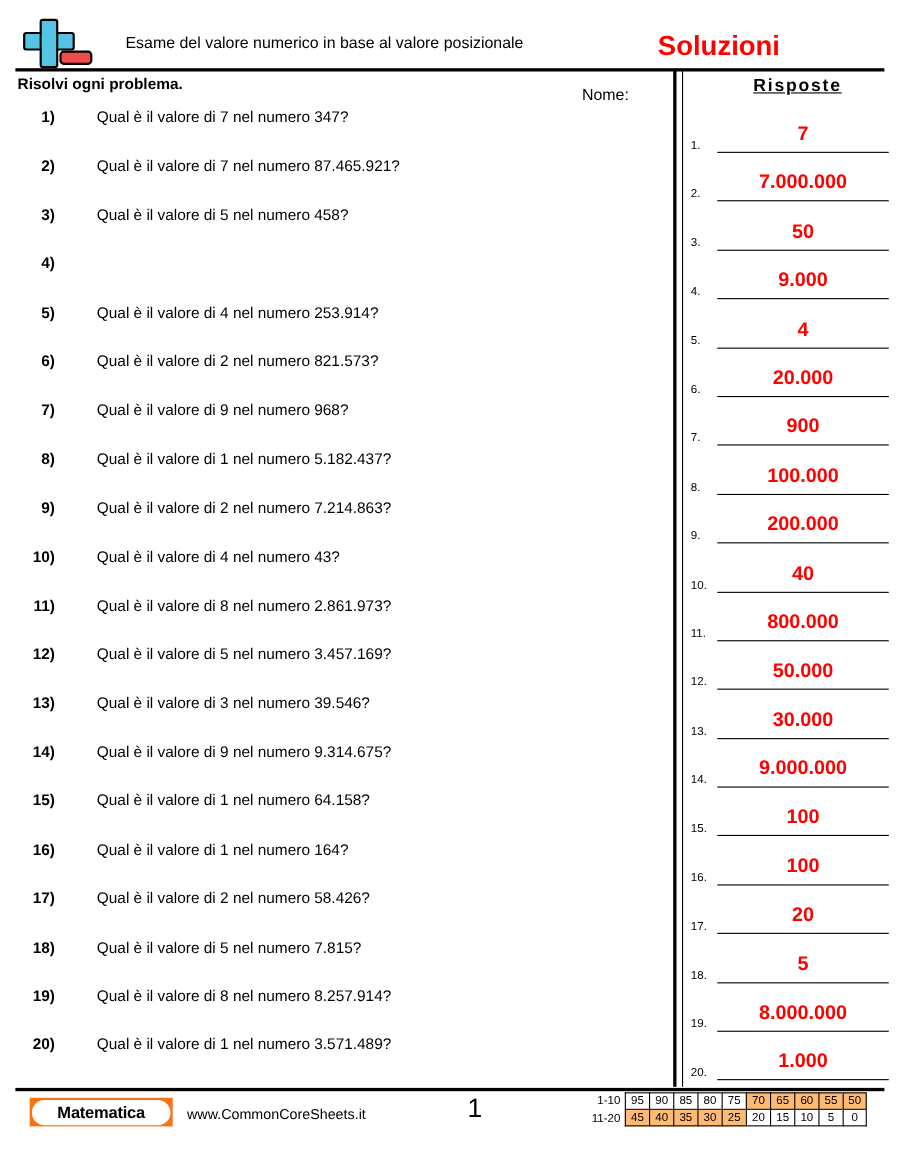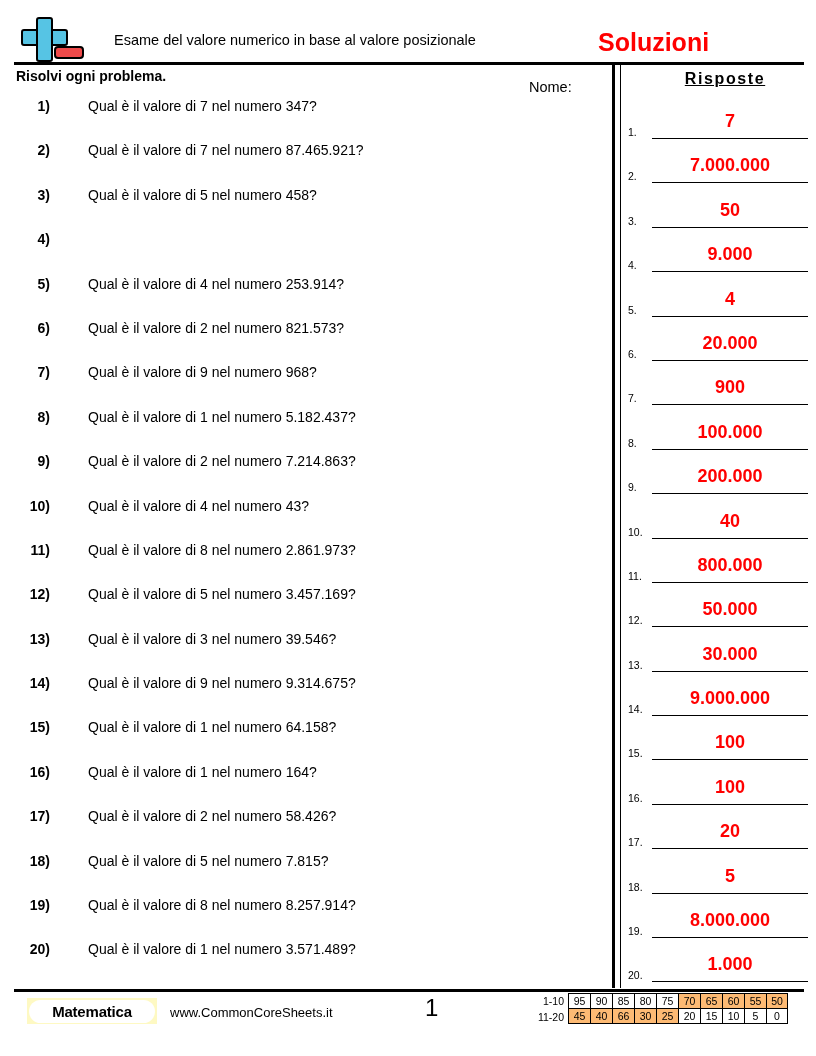--- a/index.html
+++ b/index.html
@@ -219,21 +219,21 @@
     width: 790px;
     height: 0;
     border-top: 3px solid #000000;
   }
   #brand {
     position: absolute;
     left: 27px;
     top: 998px;
     width: 130px;
     height: 26px;
-    background: #fef9c3;
+    background: #f97316;
     display: flex;
     align-items: center;
     justify-content: center;
   }
   #brand-pill {
     width: 126px;
     height: 23px;
     background: #ffffff;
     border-radius: 12px;
     display: flex;
@@ -527,21 +527,21 @@
         <div class="score-cell shaded">70</div>
         <div class="score-cell shaded">65</div>
         <div class="score-cell shaded">60</div>
         <div class="score-cell shaded">55</div>
         <div class="score-cell shaded">50</div>
       </div>
       <div class="score-row">
         <div class="score-label">11-20</div>
         <div class="score-cell shaded">45</div>
         <div class="score-cell shaded">40</div>
-        <div class="score-cell shaded">66</div>
+        <div class="score-cell shaded">35</div>
         <div class="score-cell shaded">30</div>
         <div class="score-cell shaded">25</div>
         <div class="score-cell">20</div>
         <div class="score-cell">15</div>
         <div class="score-cell">10</div>
         <div class="score-cell">5</div>
         <div class="score-cell">0</div>
       </div>
     </div>
 

